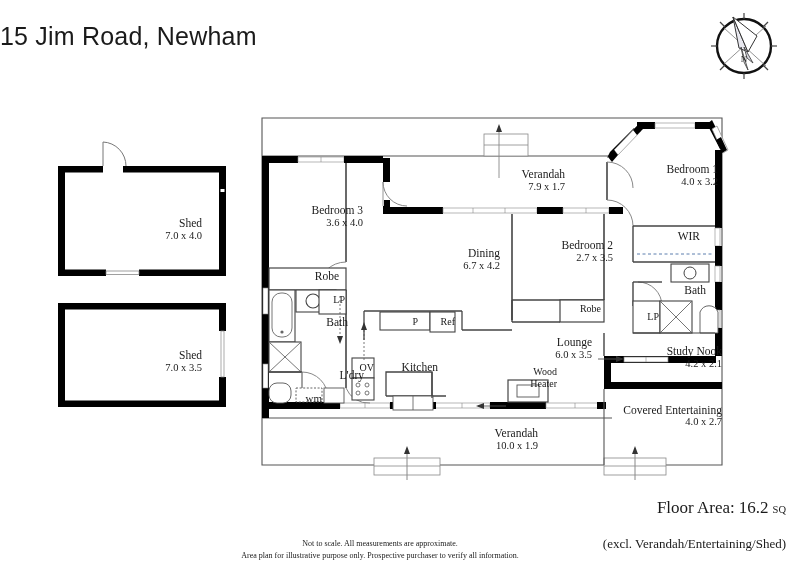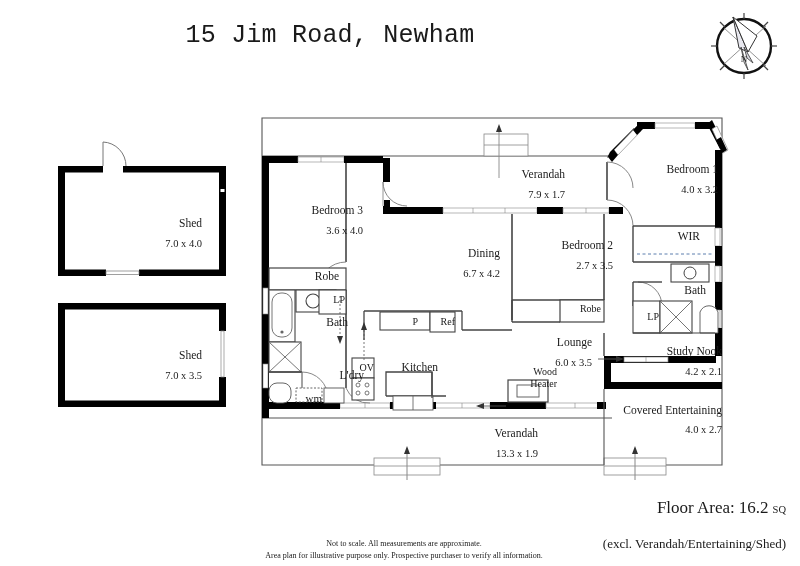--- a/index.html
+++ b/index.html
@@ -4,36 +4,36 @@
 <title>Floor Plan</title>
 <style>
   html,body{margin:0;padding:0;background:#ffffff;}
   body{
     width:800px;height:566px;position:relative;overflow:hidden;
     font-family:"Liberation Serif", serif;color:#1a1a1a;
   }
   #plan{position:absolute;left:0;top:0;width:800px;height:566px;}
   .txt{position:absolute;text-align:right;line-height:1.12;pointer-events:none;}
   .title{
-    left:0;top:22px;width:660px;text-align:center;
-    font-size:25px;font-family:Liberation Mono, monospace;letter-spacing:.2px;
+    left:0;top:22px;width:660px;text-align:left;
+    font-size:25px;font-family:Liberation Sans, sans-serif;letter-spacing:.2px;
   }
   .rm-name{font-size:11.5px;}
-  .rm-dim{font-size:10.5px;margin-top:8px;}
+  .rm-dim{font-size:10.5px;}
   .sm{font-size:10px;}
   .xsm{font-size:11px;}
   .floorarea{
     position:absolute;right:14px;top:498px;width:300px;text-align:right;
   }
   .fa-main{font-size:17px;}
   .fa-sq{font-size:10.5px;}
   .fa-sub{font-size:13px;margin-top:18px;}
   .disclaim{
     position:absolute;left:0;top:538px;width:760px;text-align:center;
-    font-size:8px;line-height:1.45;padding-left:24px;
+    font-size:8px;line-height:1.45;
   }
 </style>
 </head>
 <body>
 
 <svg id="plan" viewBox="0 0 800 566">
 
   <g>
     <circle cx="744" cy="46" r="27" fill="#ffffff" stroke="#111" stroke-width="2.4"></circle>
     <g stroke="#444" stroke-width="1.2">
@@ -365,21 +365,21 @@
   <div class="rm-dim">4.2 x 2.1</div>
 </div>
 
 <div class="txt" style="left:608px;top:404px;width:114px;">
   <div class="rm-name" style="line-height:1.05;">Covered Entertaining</div>
   <div class="rm-dim">4.0 x 2.7</div>
 </div>
 
 <div class="txt" style="left:428px;top:427px;width:110px;">
   <div class="rm-name">Verandah</div>
-  <div class="rm-dim">13.3 x 1.9</div>
+  <div class="rm-dim">10.0 x 1.9</div>
 </div>
 
 <div class="txt rm-name" style="left:275px;top:270px;width:64px;">Robe</div>
 <div class="txt sm" style="left:320px;top:294px;width:25px;">LP</div>
 <div class="txt rm-name" style="left:288px;top:316px;width:60px;">Bath</div>
 <div class="txt rm-name" style="left:304px;top:369px;width:60px;">L'dry</div>
 <div class="txt xsm" style="left:296px;top:392px;width:26px;">wm</div>
 <div class="txt rm-name" style="left:378px;top:361px;width:60px;">Kitchen</div>
 <div class="txt sm" style="left:352px;top:362px;width:22px;">OV</div>
 <div class="txt sm" style="left:392px;top:316px;width:26px;">P</div>

